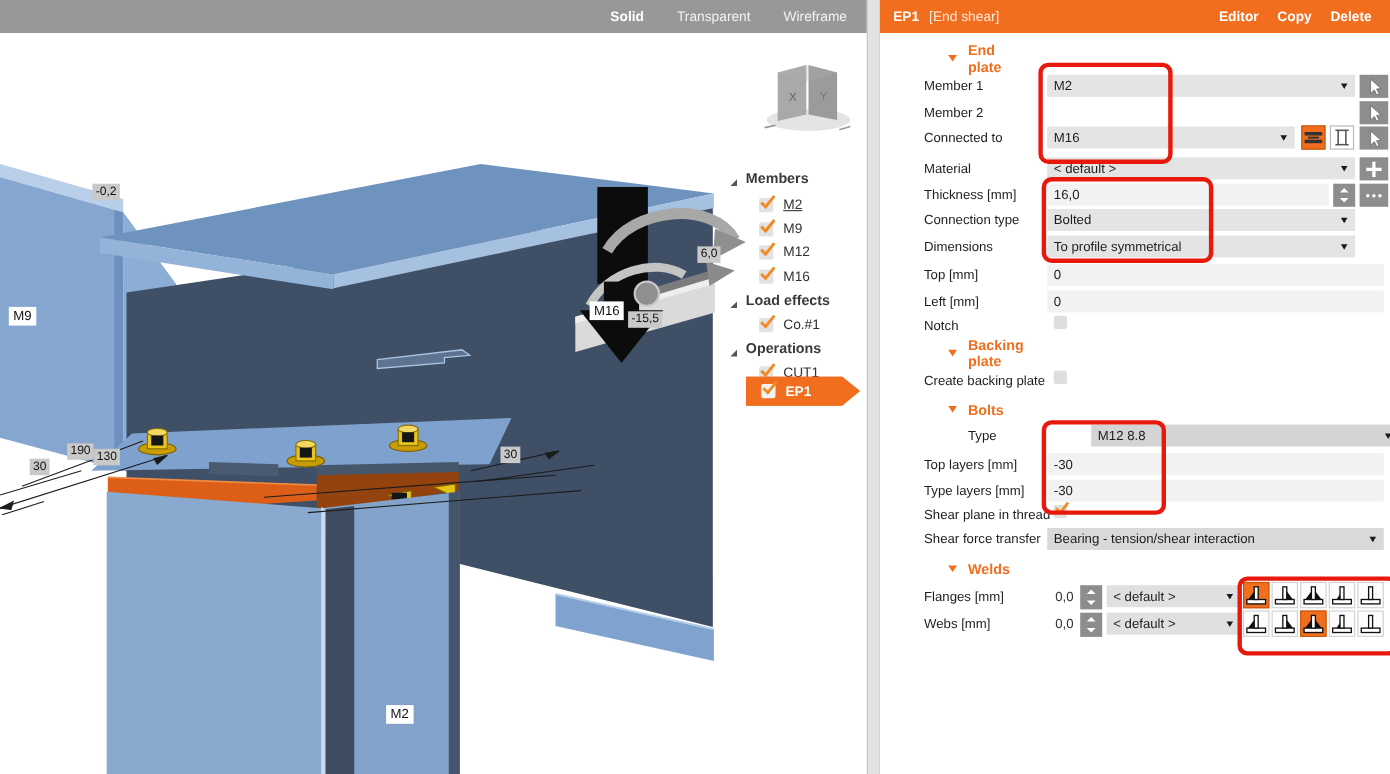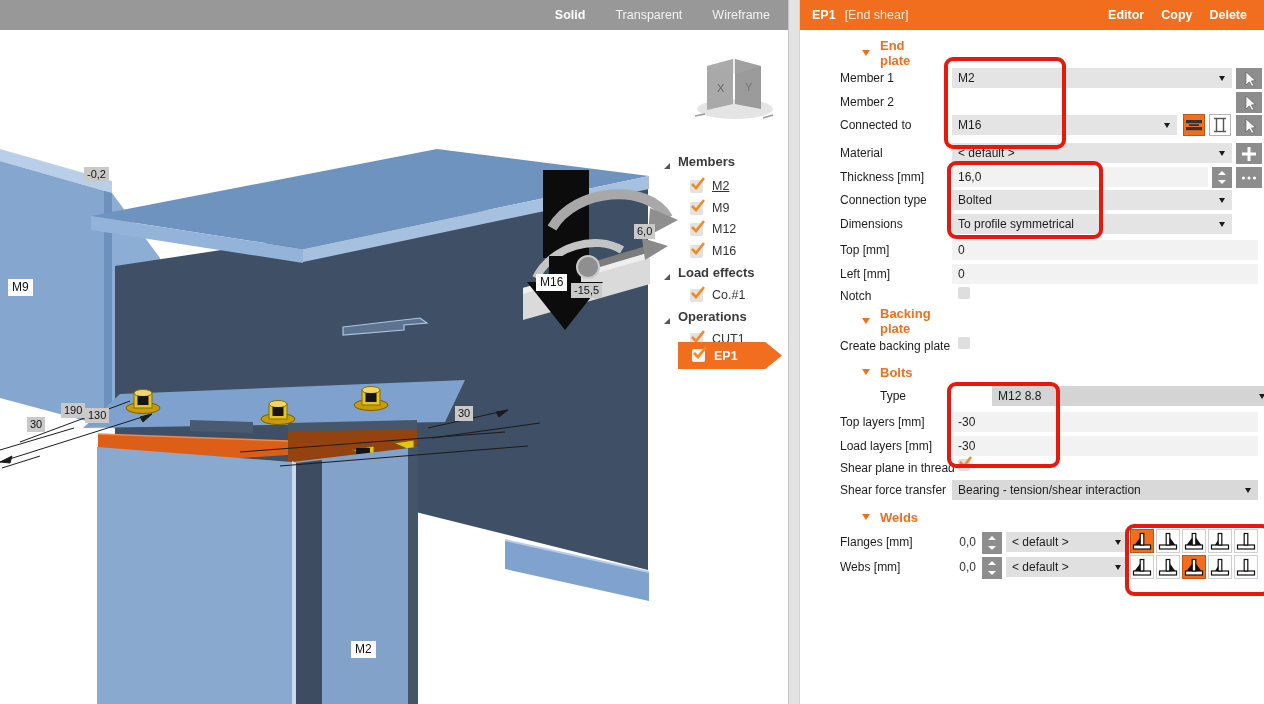--- a/index.html
+++ b/index.html
@@ -451,21 +451,21 @@
     </div>
 
     <div class="row" style="top:382px;">
       <span class="lbl">Top layers [mm]</span>
       <div class="inp" style="left:152px;width:306px;">
         <span class="fv">-30</span>
       </div>
     </div>
 
     <div class="row" style="top:406px;">
-      <span class="lbl">Load layers [mm]</span>
+      <span class="lbl">Type layers [mm]</span>
       <div class="inp" style="left:152px;width:306px;">
         <span class="fv">-30</span>
       </div>
     </div>
 
     <div class="row" style="top:450px;">
       <span class="lbl">Shear force transfer</span>
       <div class="dd" style="left:152px;width:306px;background:#d9d9d9;">
         <span class="fv">Bearing - tension/shear interaction</span>
         <span class="caret"></span>

